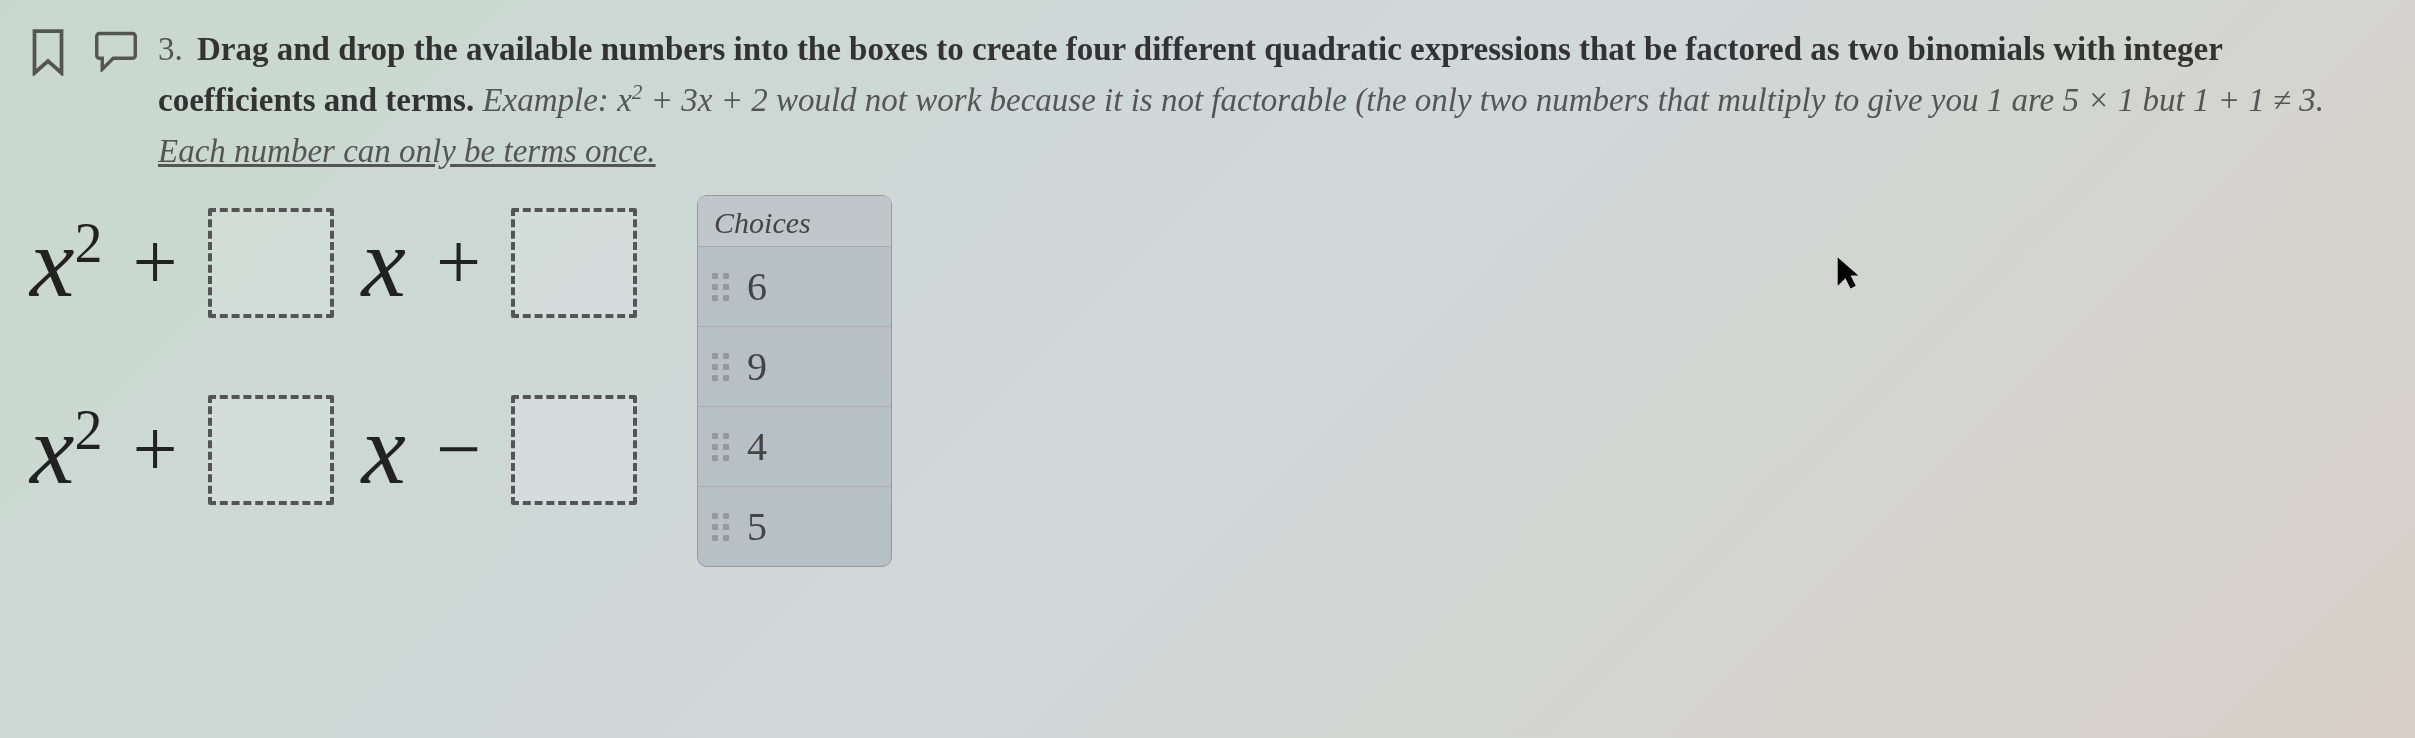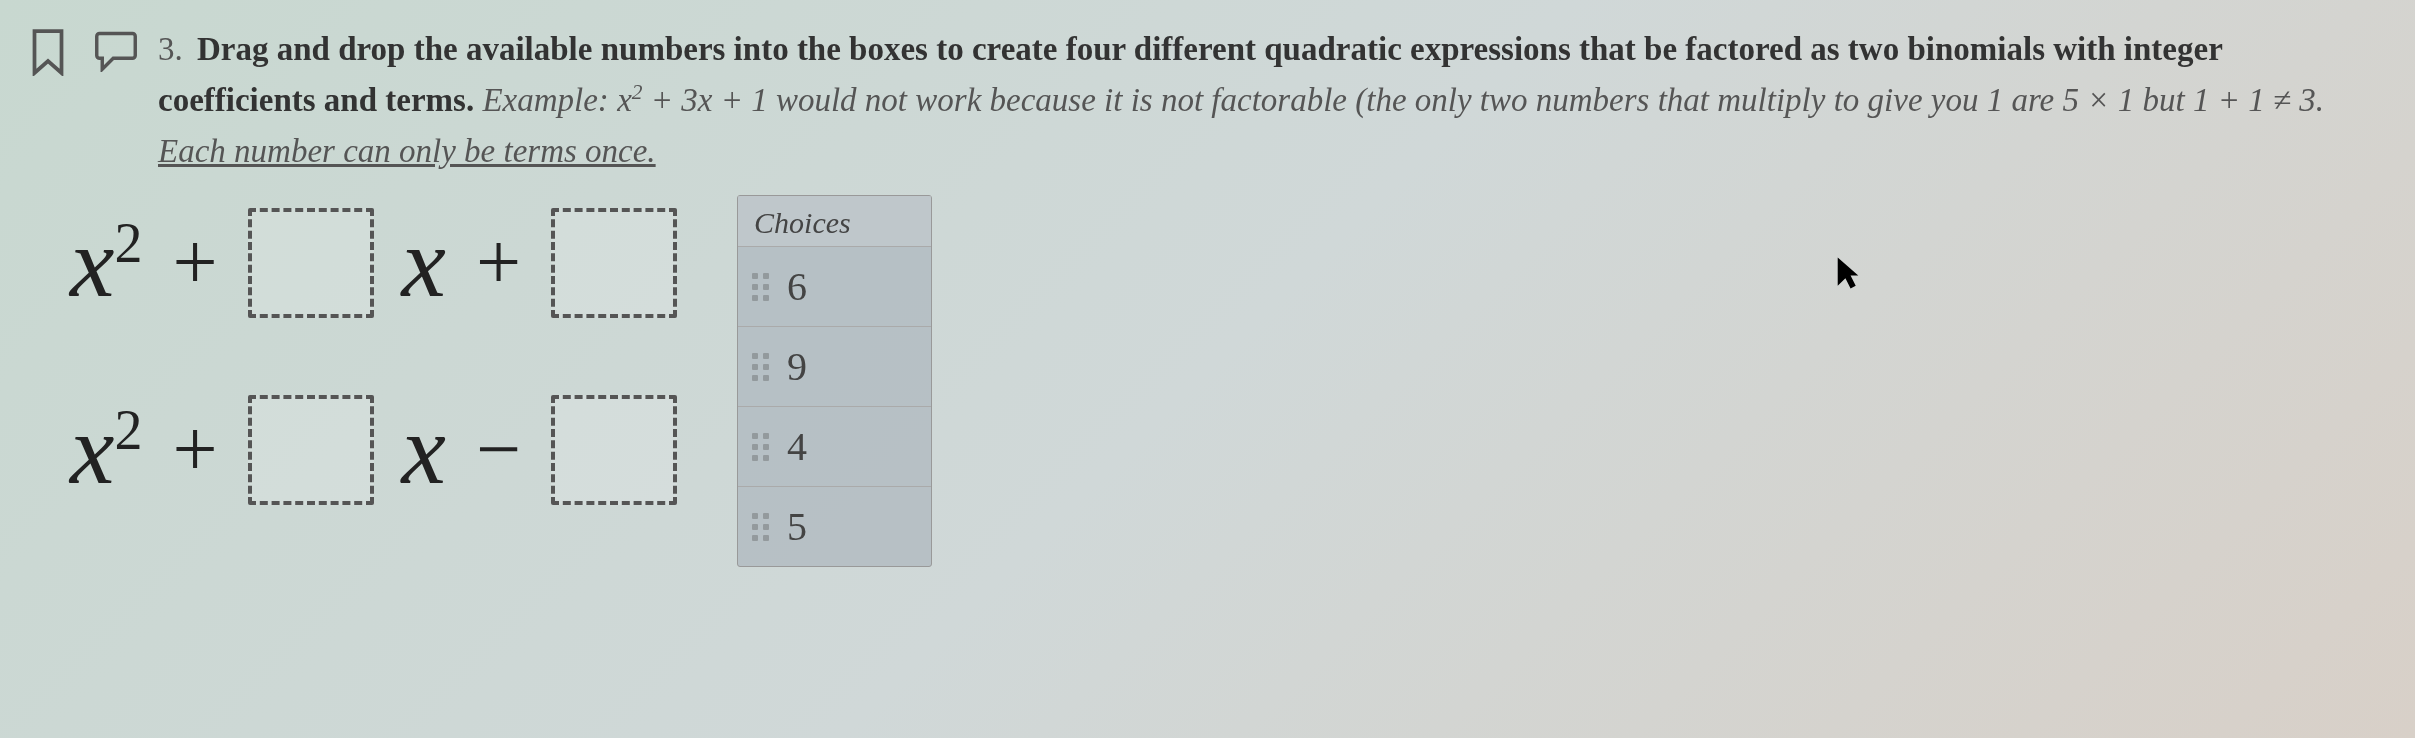--- a/index.html
+++ b/index.html
@@ -59,21 +59,20 @@
       text-decoration: underline;
     }
     .math-sup {
       vertical-align: super;
       font-size: 0.65em;
     }
     .content-row {
       display: flex;
       align-items: flex-start;
       margin-top: 28px;
-      margin-left: 40px;
       gap: 60px;
     }
     .expressions-col {
       display: flex;
       flex-direction: column;
       gap: 72px;
     }
     .expr {
       display: flex;
       align-items: center;
@@ -107,21 +106,21 @@
       height: 110px;
       border: 4px dashed #555;
       background: rgba(255,255,255,0.15);
       border-radius: 2px;
     }
     .choices-panel {
       margin-top: -10px;
       width: 195px;
       background: rgba(180,190,195,0.9);
       border: 1px solid #999;
-      border-radius: 3px;
+      border-radius: 10px;
     }
     .choices-header {
       font-style: italic;
       font-size: 30px;
       color: #444;
       padding: 10px 16px 6px;
       background: rgba(200,205,210,0.5);
     }
     .choice-item {
       border-top: 1px solid #aaa;
@@ -171,21 +170,21 @@
       <svg viewBox="0 0 32 32">
           <path d="M4 4 H28 A2 2 0 0 1 30 6 V20 A2 2 0 0 1 28 22 H14 L6 30 V22 H4 A2 2 0 0 1 2 20 V6 A2 2 0 0 1 4 4 Z"></path>
         </svg>
     </span>
   </div>
   <div class="question-wrap">
     <span class="qnum">3.</span>
     <span class="bold">Drag and drop the available numbers into the boxes to create four different quadratic expressions that be factored as two binomials with integer coefficients and terms.</span>
     <span class="italic">
       <span>Example:</span>
-      <span><span>x</span><span class="math-sup">2</span><span> + 3x + 1</span></span>
+      <span><span>x</span><span class="math-sup">2</span><span> + 3x + 2</span></span>
       <span> would not work because it is not factorable (the only two numbers that multiply to give you 1 are 5 × 1 but 1 + 1 ≠ 3.</span>
       <span class="underline">Each number can only be terms once.</span>
     </span>
   </div>
 </div>
 
 <div class="content-row">
   <div class="expressions-col">
     <div class="expr">
       <span class="x-squared">x<span class="sup2">2</span></span>

